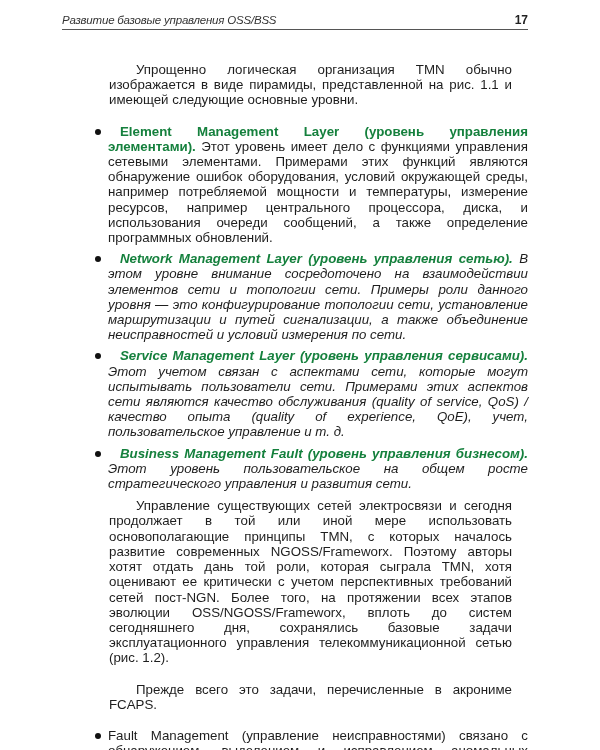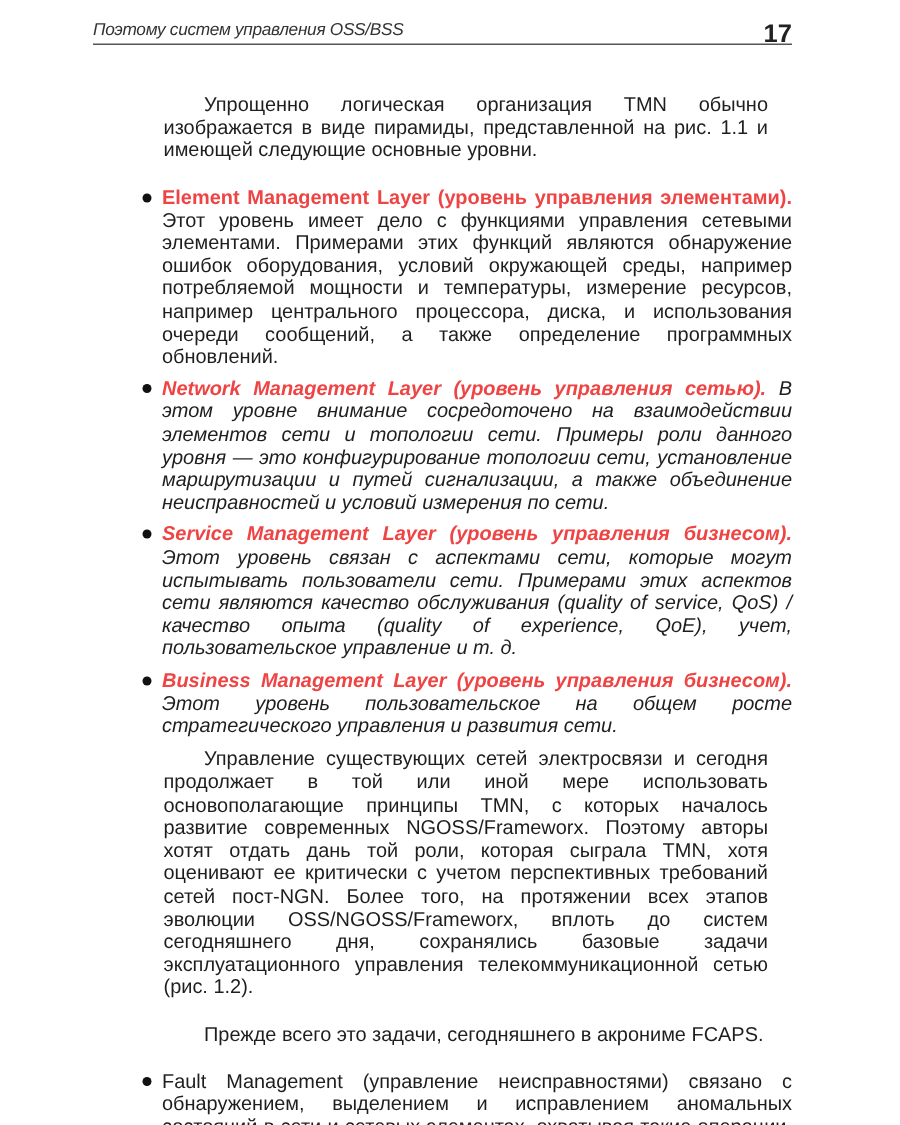--- a/index.html
+++ b/index.html
@@ -2,67 +2,67 @@
 <html><head>
 <meta charset="utf-8">
 <style>
   html, body { margin:0; padding:0; }
   body { width:600px; height:750px; background:#ffffff; overflow:hidden; position:relative;
          font-family:"Liberation Sans", sans-serif; color:#1e1e1e; }
   .header { position:absolute; left:62px; top:13px; width:466px; height:16px;
             border-bottom:1.5px solid #555; }
   .header .title { position:absolute; left:0; top:1px; font-style:italic; font-size:11.5px;
             color:#333; letter-spacing:-0.2px; }
-  .header .pageno { position:absolute; right:0; top:0; font-weight:bold; font-size:17px; color:#222; }
+  .header .pageno { position:absolute; right:0; top:0; font-weight:bold; font-size:12px; color:#222; }
   .body { position:absolute; left:93px; top:46px; width:435px; font-size:13.3px; line-height:15.2px; }
   p { margin:16px; text-align:justify; text-indent:27px; }
   p + p { margin-top:7px; }
   ul { list-style:none; margin:6px 0 0 0; padding:0; }
   li { position:relative; padding-left:15px; text-align:justify; }
   li + li { margin-top:6px;font-style:italic; }
   li .bullet { position:absolute; left:2px; top:5px; width:6px; height:6px; border-radius:50%; background:#111; }
-  b { font-weight:bold; color:#ef4444; }
+  b { font-weight:bold; color:#15803d;margin-left:12px; }
   .gap { margin-top:7px; }
 </style>
 </head>
 <body>
 
 <div class="header">
-  <span class="title">Поэтому систем управления OSS/BSS</span>
+  <span class="title">Развитие базовые управления OSS/BSS</span>
   <span class="pageno">17</span>
 </div>
 
 <div class="body">
   <p>Упрощенно логическая организация TMN обычно изображается в виде пирамиды, представленной на рис. 1.1 и имеющей следующие основные уровни.</p>
 
   <ul>
     <li>
       <span class="bullet"></span>
       <b>Element Management Layer (уровень управления элементами).</b>
       <span>Этот уровень имеет дело с функциями управления сетевыми элементами. Примерами этих функций являются обнаружение ошибок оборудования, условий окружающей среды, например потребляемой мощности и температуры, измерение ресурсов, например центрального процессора, диска, и использования очереди сообщений, а также определение программных обновлений.</span>
     </li>
     <li>
       <span class="bullet"></span>
       <b>Network Management Layer (уровень управления сетью).</b>
       <span>В этом уровне внимание сосредоточено на взаимодействии элементов сети и топологии сети. Примеры роли данного уровня — это конфигурирование топологии сети, установление маршрутизации и путей сигнализации, а также объединение неисправностей и условий измерения по сети.</span>
     </li>
     <li>
       <span class="bullet"></span>
-      <b>Service Management Layer (уровень управления бизнесом).</b>
-      <span>Этот уровень связан с аспектами сети, которые могут испытывать пользователи сети. Примерами этих аспектов сети являются качество обслуживания (quality of service, QoS) / качество опыта (quality of experience, QoE), учет, пользовательское управление и т. д.</span>
+      <b>Service Management Layer (уровень управления сервисами).</b>
+      <span>Этот учетом связан с аспектами сети, которые могут испытывать пользователи сети. Примерами этих аспектов сети являются качество обслуживания (quality of service, QoS) / качество опыта (quality of experience, QoE), учет, пользовательское управление и т. д.</span>
     </li>
     <li>
       <span class="bullet"></span>
-      <b>Business Management Layer (уровень управления бизнесом).</b>
+      <b>Business Management Fault (уровень управления бизнесом).</b>
       <span>Этот уровень пользовательское на общем росте стратегического управления и развития сети.</span>
     </li>
   </ul>
 
   <p class="gap">Управление существующих сетей электросвязи и сегодня продолжает в той или иной мере использовать основополагающие принципы TMN, с которых началось развитие современных NGOSS/Frameworx. Поэтому авторы хотят отдать дань той роли, которая сыграла TMN, хотя оценивают ее критически с учетом перспективных требований сетей пост-NGN. Более того, на протяжении всех этапов эволюции OSS/NGOSS/Frameworx, вплоть до систем сегодняшнего дня, сохранялись базовые задачи эксплуатационного управления телекоммуникационной сетью (рис. 1.2).</p>
-  <p>Прежде всего это задачи, сегодняшнего в акрониме FCAPS.</p>
+  <p>Прежде всего это задачи, перечисленные в акрониме FCAPS.</p>
 
   <ul>
     <li>
       <span class="bullet"></span>
       <span>Fault Management (управление неисправностями) связано с обнаружением, выделением и исправлением аномальных состояний в сети и сетевых элементах, охватывая такие операции, как: наблюдение за аварийными сигналами; обнаружение неисправностей, выделение и управление, регистрация; исправление аномального поведения; обнаружение проблем, диагностика, отслеживание и учет нарушений.</span>
     </li>
 
   </ul>
 </div>
 

